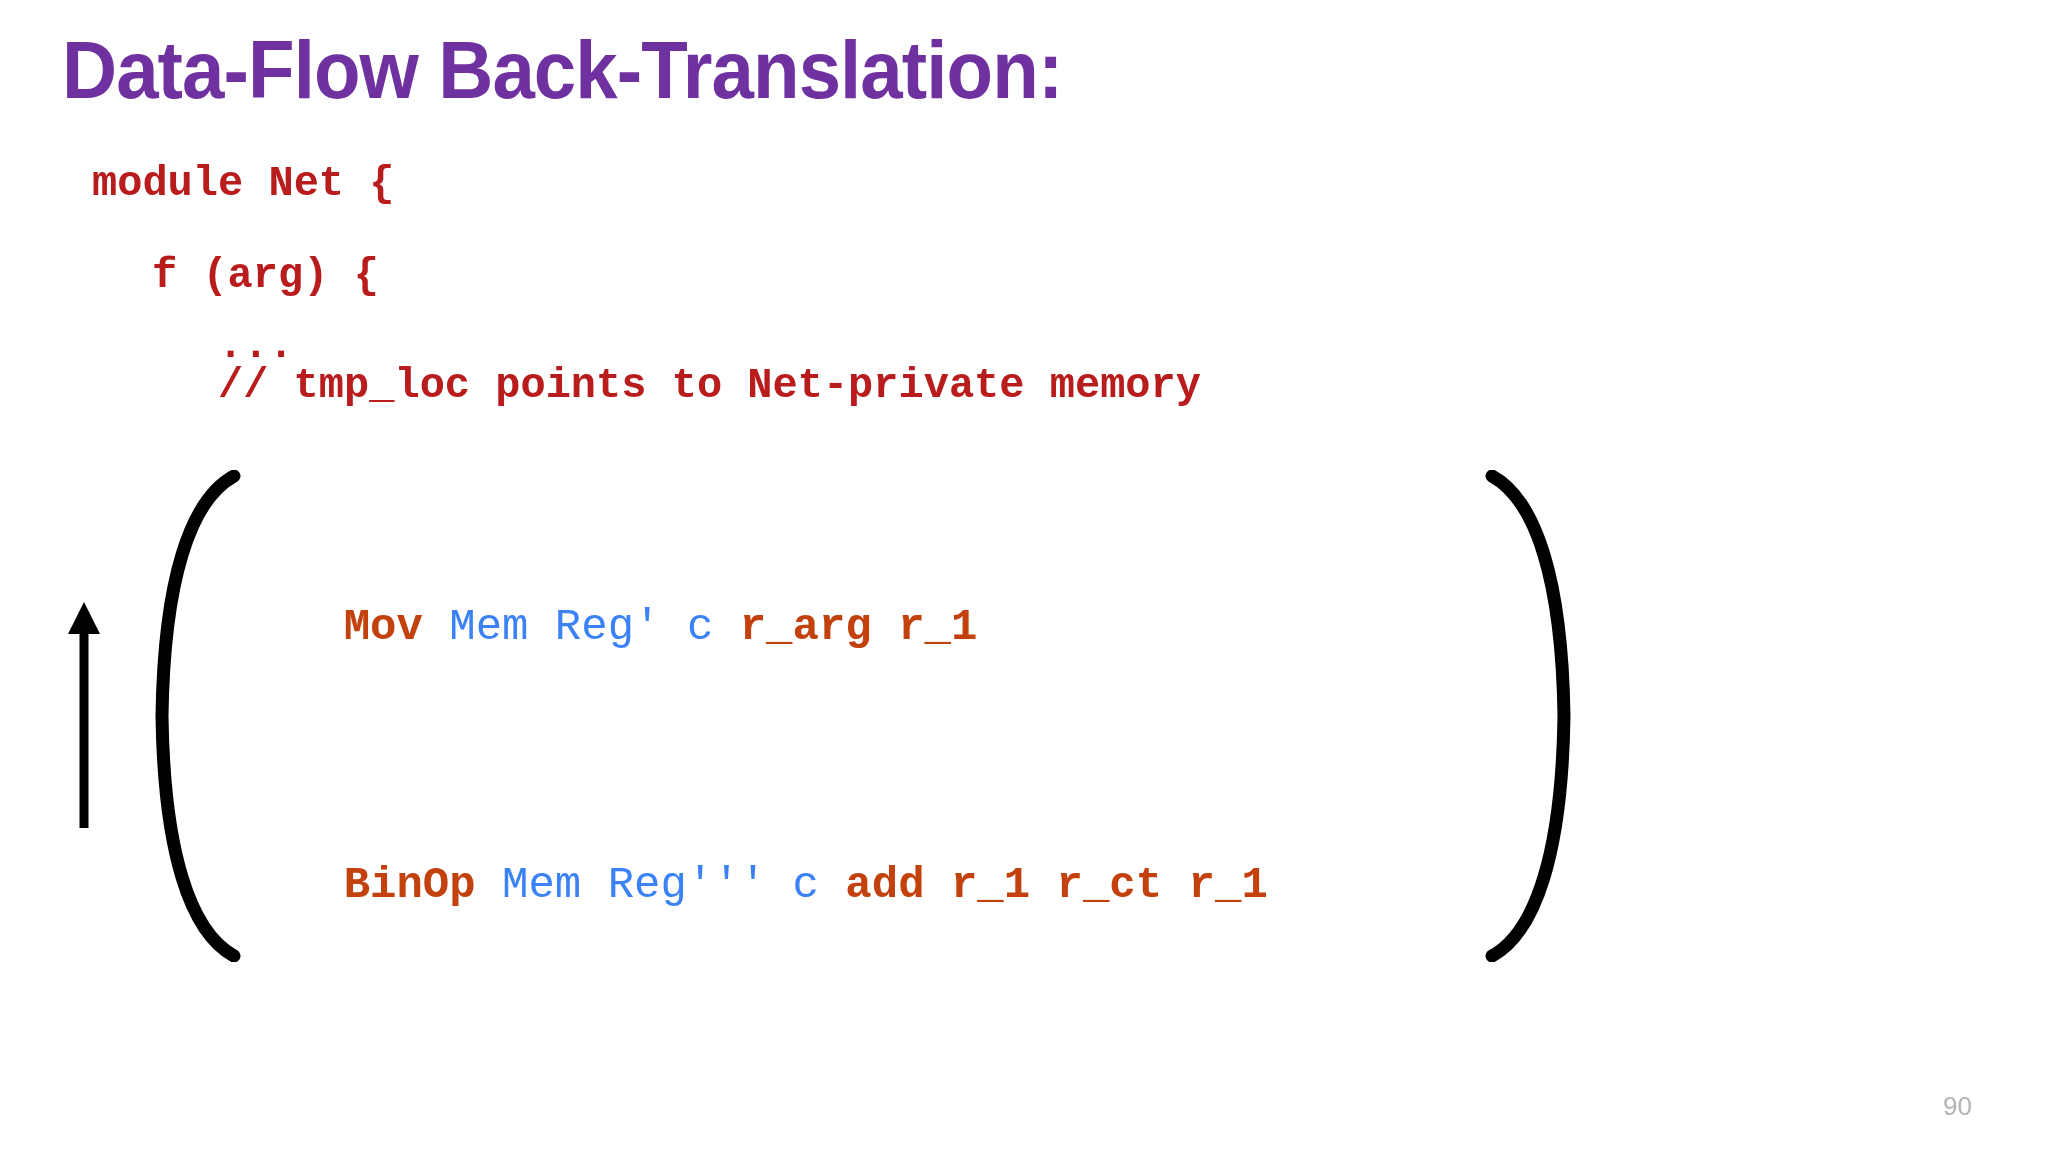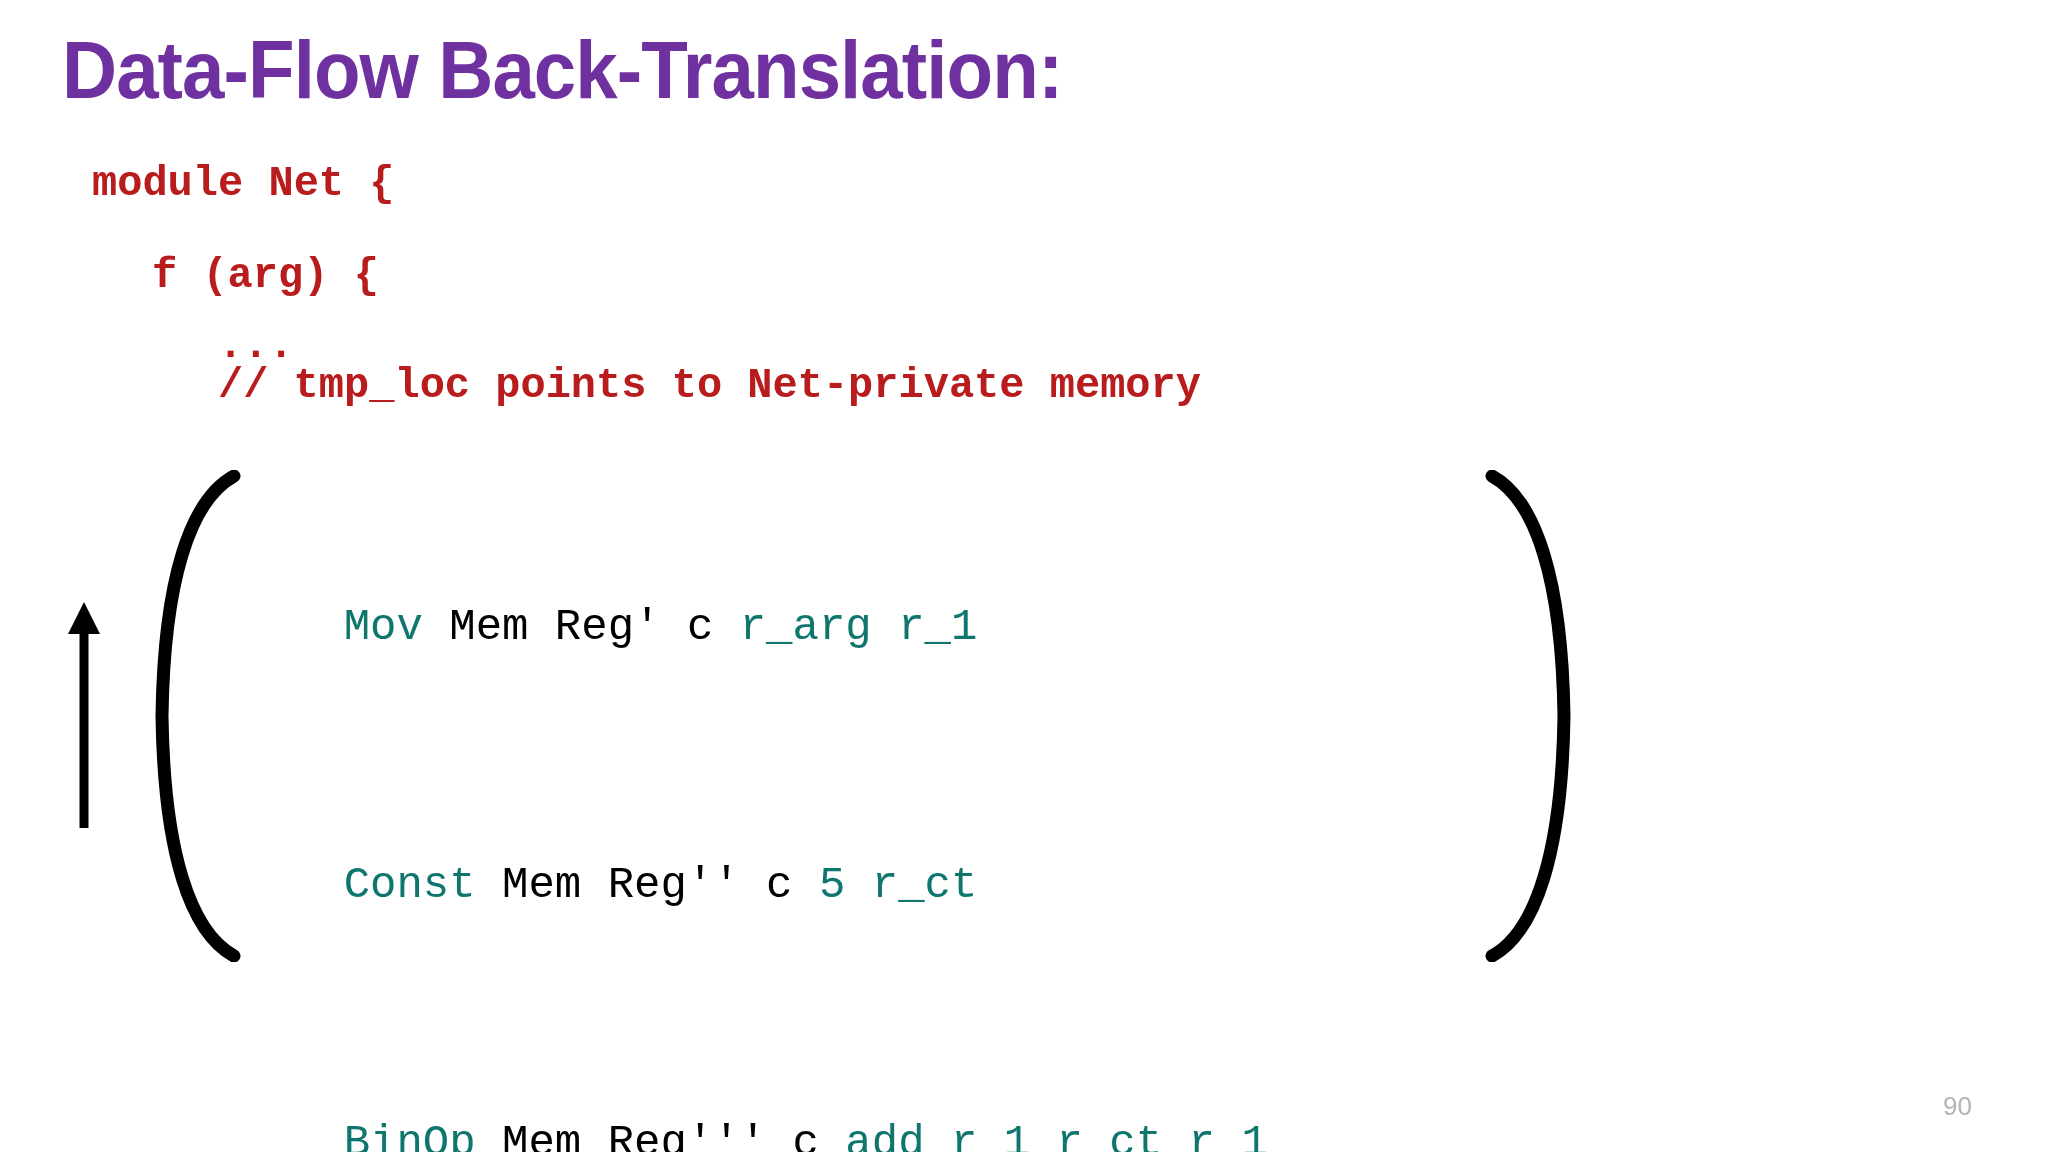--- a/index.html
+++ b/index.html
@@ -52,26 +52,26 @@
     width: 1240px;
   }
   .instr-line {
     font-family: "Liberation Mono", "DejaVu Sans Mono", monospace;
     font-size: 44px;
     line-height: 86px;
     white-space: pre;
     color: #7031A0;
   }
   .instr-strong {
-    font-weight: normal;
-    color: #0f766e;
+    font-weight: bold;
+    color: #c2410c;
   }
   .instr-dim {
     font-weight: normal;
-    color: #000000;
+    color: #3b82f6;
     text-align: right;
   }
 
   
   #bracket-left, #bracket-right {
     position: absolute;
     top: 470px;
     width: 96px;
     height: 492px;
     pointer-events: none;
@@ -124,23 +124,20 @@
   <line x1="22" y1="228" x2="22" y2="24" stroke="#000000" stroke-width="9"></line>
   <polygon points="22,2 6,34 38,34" fill="#000000"></polygon>
 </svg>
 
 <div id="instruction-block">
 
   <div class="instr-line">
     <span class="instr-strong">Mov</span><span class="instr-dim"> </span><span class="instr-dim">Mem Reg' c</span><span class="instr-strong"> </span><span class="instr-strong">r_arg r_1</span>
   </div>
 
-  <div class="instr-line">
-    <span class="instr-strong">Const</span><span class="instr-dim"> </span><span class="instr-dim">Mem Reg'' c</span><span class="instr-strong"> </span><span class="instr-strong">5 r_ct</span>
-  </div>
 
   <div class="instr-line">
     <span class="instr-strong">BinOp</span><span class="instr-dim"> </span><span class="instr-dim">Mem Reg''' c</span><span class="instr-strong"> </span><span class="instr-strong">add r_1 r_ct r_1</span>
   </div>
 
 </div>
 
 <div id="page-number">90</div>
 
 </body></html>

